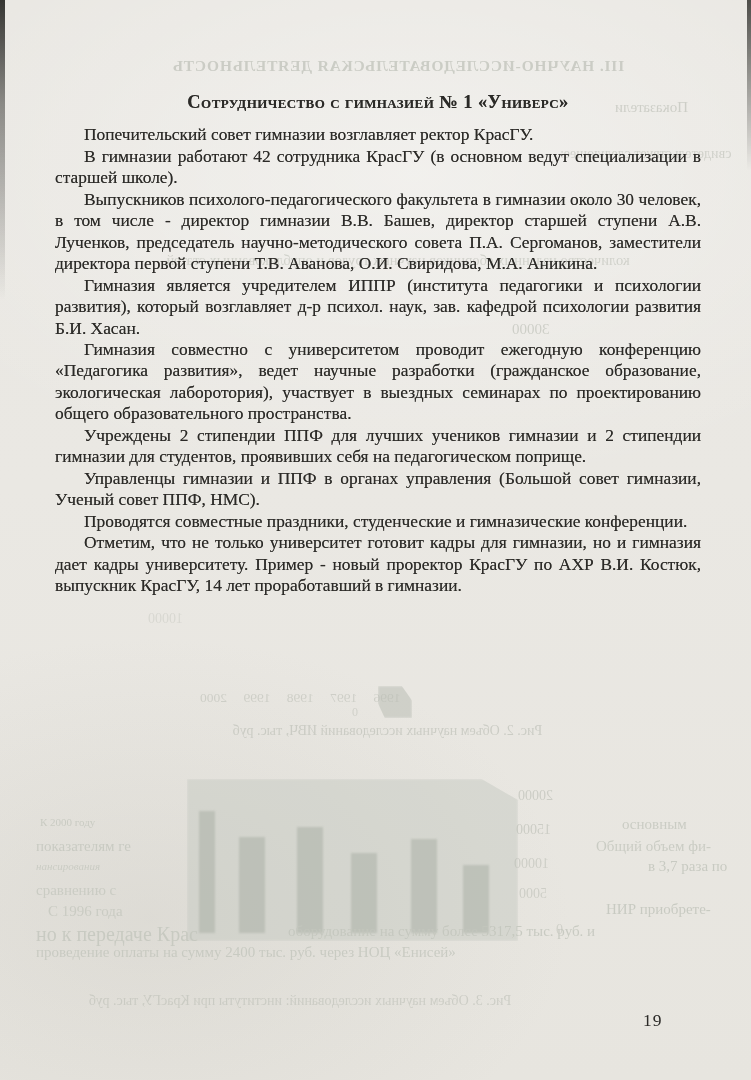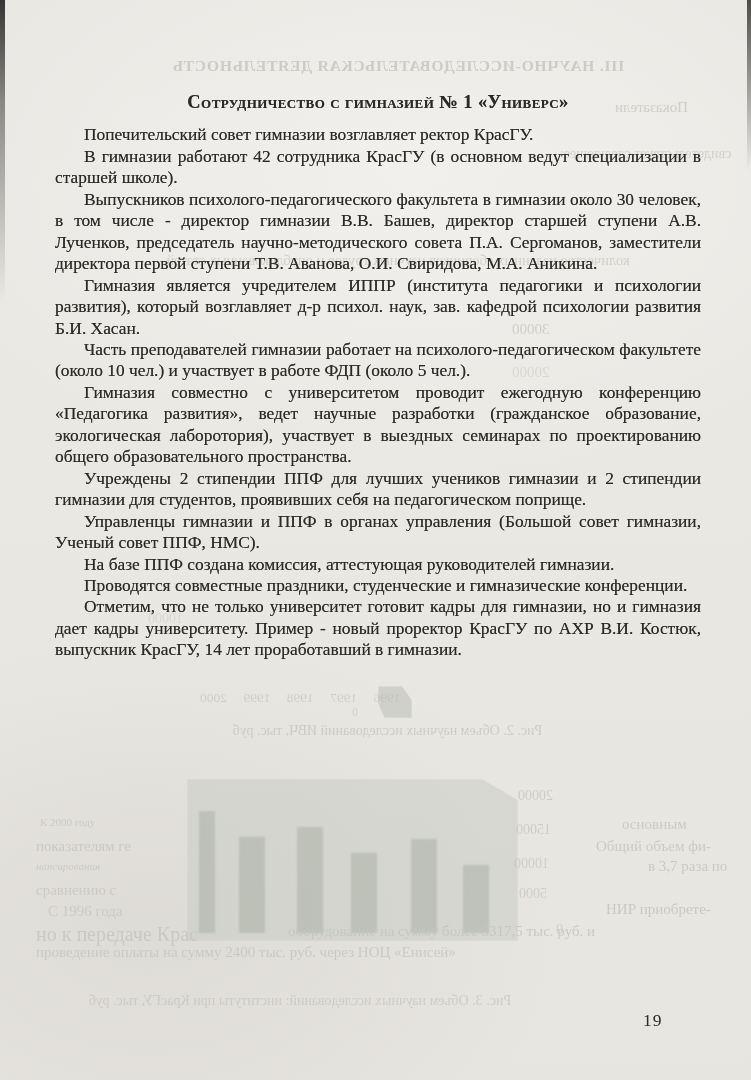--- a/index.html
+++ b/index.html
@@ -111,24 +111,22 @@
 
     <div class="bleed mirror centerw" style="left:55px; top:993px; width:490px; font-size:14px; opacity:0.55;">Рис. 3. Объем научных исследований: институты при КрасГУ, тыс. руб</div>
   </div>
 
   <div class="content">
     <h1 class="title">Сотрудничество с гимназией № 1 «Универс»</h1>
     <p>Попечительский совет гимназии возглавляет ректор КрасГУ.</p>
     <p>В гимназии работают 42 сотрудника КрасГУ (в основном ведут специализации в старшей школе).</p>
     <p>Выпускников психолого-педагогического факультета в гимназии около 30 человек, в том числе - директор гимназии В.В. Башев, директор старшей ступени А.В. Лученков, председатель научно-методического совета П.А. Сергоманов, заместители директора первой ступени Т.В. Аванова, О.И. Свиридова, М.А. Аникина.</p>
     <p>Гимназия является учредителем ИППР (института педагогики и психологии развития), который возглавляет д-р психол. наук, зав. кафедрой психологии развития Б.И. Хасан.</p>
-    <p>Часть преподавателей гимназии работает на психолого-педагогическом факультете (около 10 чел.) и участвует в работе ФДП (около 5 чел.).</p>
     <p>Гимназия совместно с университетом проводит ежегодную конференцию «Педагогика развития», ведет научные разработки (гражданское образование, экологическая лаборотория), участвует в выездных семинарах по проектированию общего образовательного пространства.</p>
     <p>Учреждены 2 стипендии ППФ для лучших учеников гимназии и 2 стипендии гимназии для студентов, проявивших себя на педагогическом поприще.</p>
     <p>Управленцы гимназии и ППФ в органах управления (Большой совет гимназии, Ученый совет ППФ, НМС).</p>
-    <p>На базе ППФ создана комиссия, аттестующая руководителей гимназии.</p>
     <p>Проводятся совместные праздники, студенческие и гимназические конференции.</p>
     <p>Отметим, что не только университет готовит кадры для гимназии, но и гимназия дает кадры университету. Пример - новый проректор КрасГУ по АХР В.И. Костюк, выпускник КрасГУ, 14 лет проработавший в гимназии.</p>
   </div>
 
   <div class="page-number">19</div>
 
 </div>
 
 </body></html>

